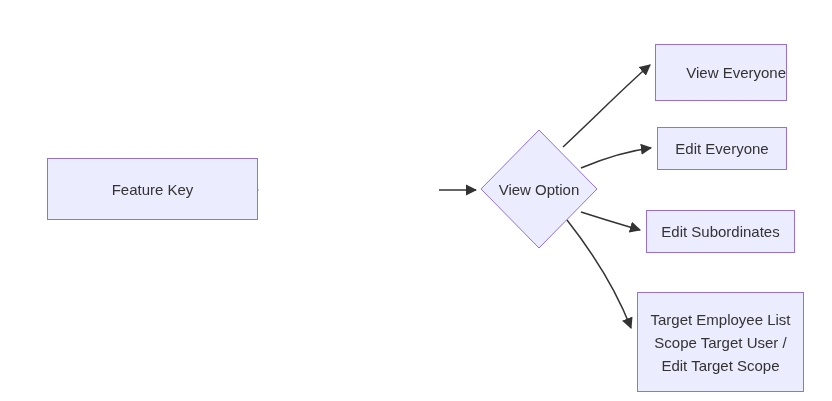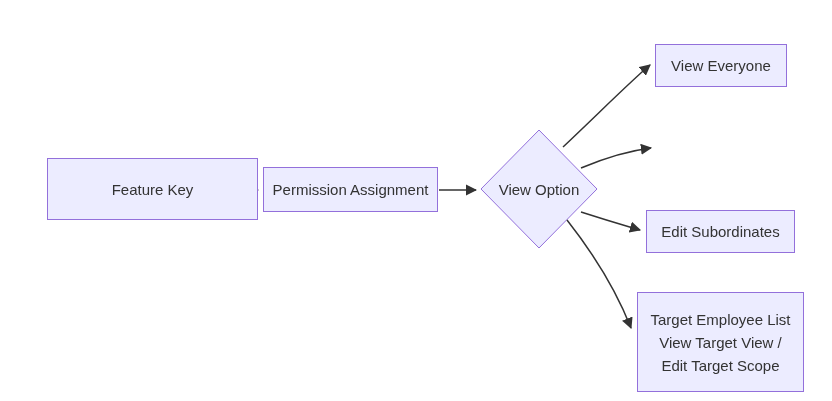--- a/index.html
+++ b/index.html
@@ -81,34 +81,34 @@
 
     <path class="edge" d="M581,212 C612,222 630,227 640,230" marker-end="url(#arrowhead)"></path>
 
     <path class="edge" d="M567,220 C600,262 620,300 631,328" marker-end="url(#arrowhead)"></path>
   </svg>
 
   <div class="node" style="left:47px; top:158px; width:211px; height:62px;">
     <span class="line">Feature Key</span>
   </div>
 
-  <div class="node" style="left:263px; top:167px; width:175px; height:45px;">
-    <span class="line">Permission Assignment</span>
-  </div>
 
   <div class="node-label-plain" style="left:469px; top:177px; width:140px; height:24px;">View Option</div>
 
-  <div class="node" style="left:655px; top:44px; width:132px; height:43px;">
+  <div class="node" style="left:655px; top:44px; width:132px; height:57px;align-items:flex-end;">
     <span class="line">View Everyone</span>
   </div>
 
+  <div class="node" style="left:657px; top:127px; width:130px; height:43px;">
+    <span class="line">Edit Everyone</span>
+  </div>
 
   <div class="node" style="left:646px; top:210px; width:149px; height:43px;">
     <span class="line">Edit Subordinates</span>
   </div>
 
   <div class="node" style="left:637px; top:292px; width:167px; height:100px;">
     <span class="line">Target Employee List</span>
-    <span class="line">View Target View /</span>
+    <span class="line">Scope Target User /</span>
     <span class="line">Edit Target Scope</span>
   </div>
 
 </div>
 
 </body></html>

